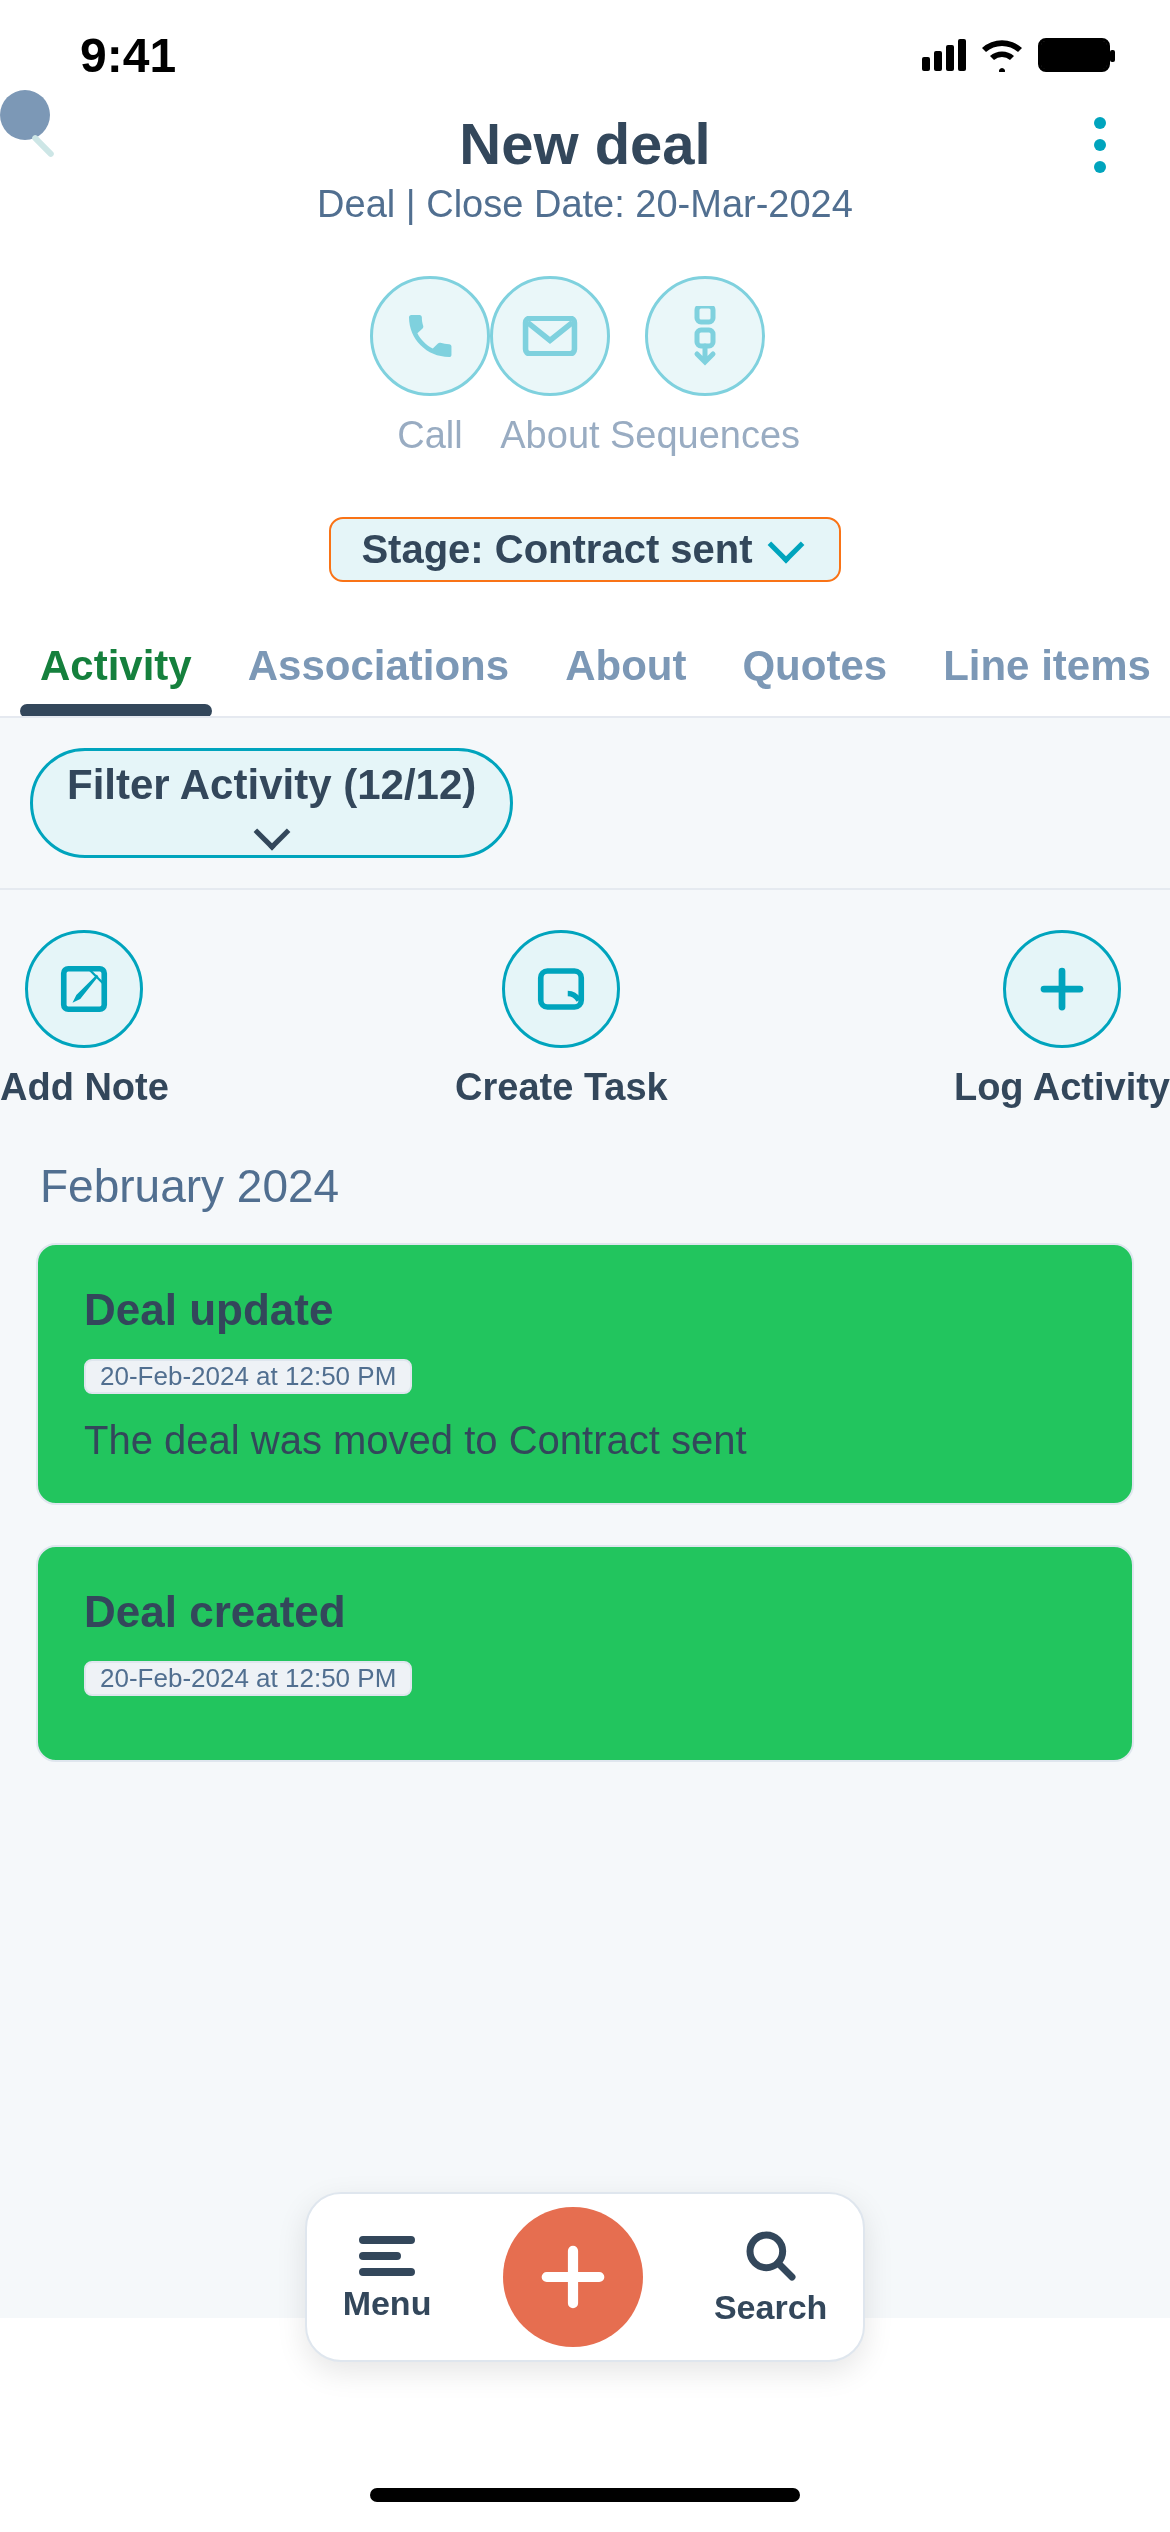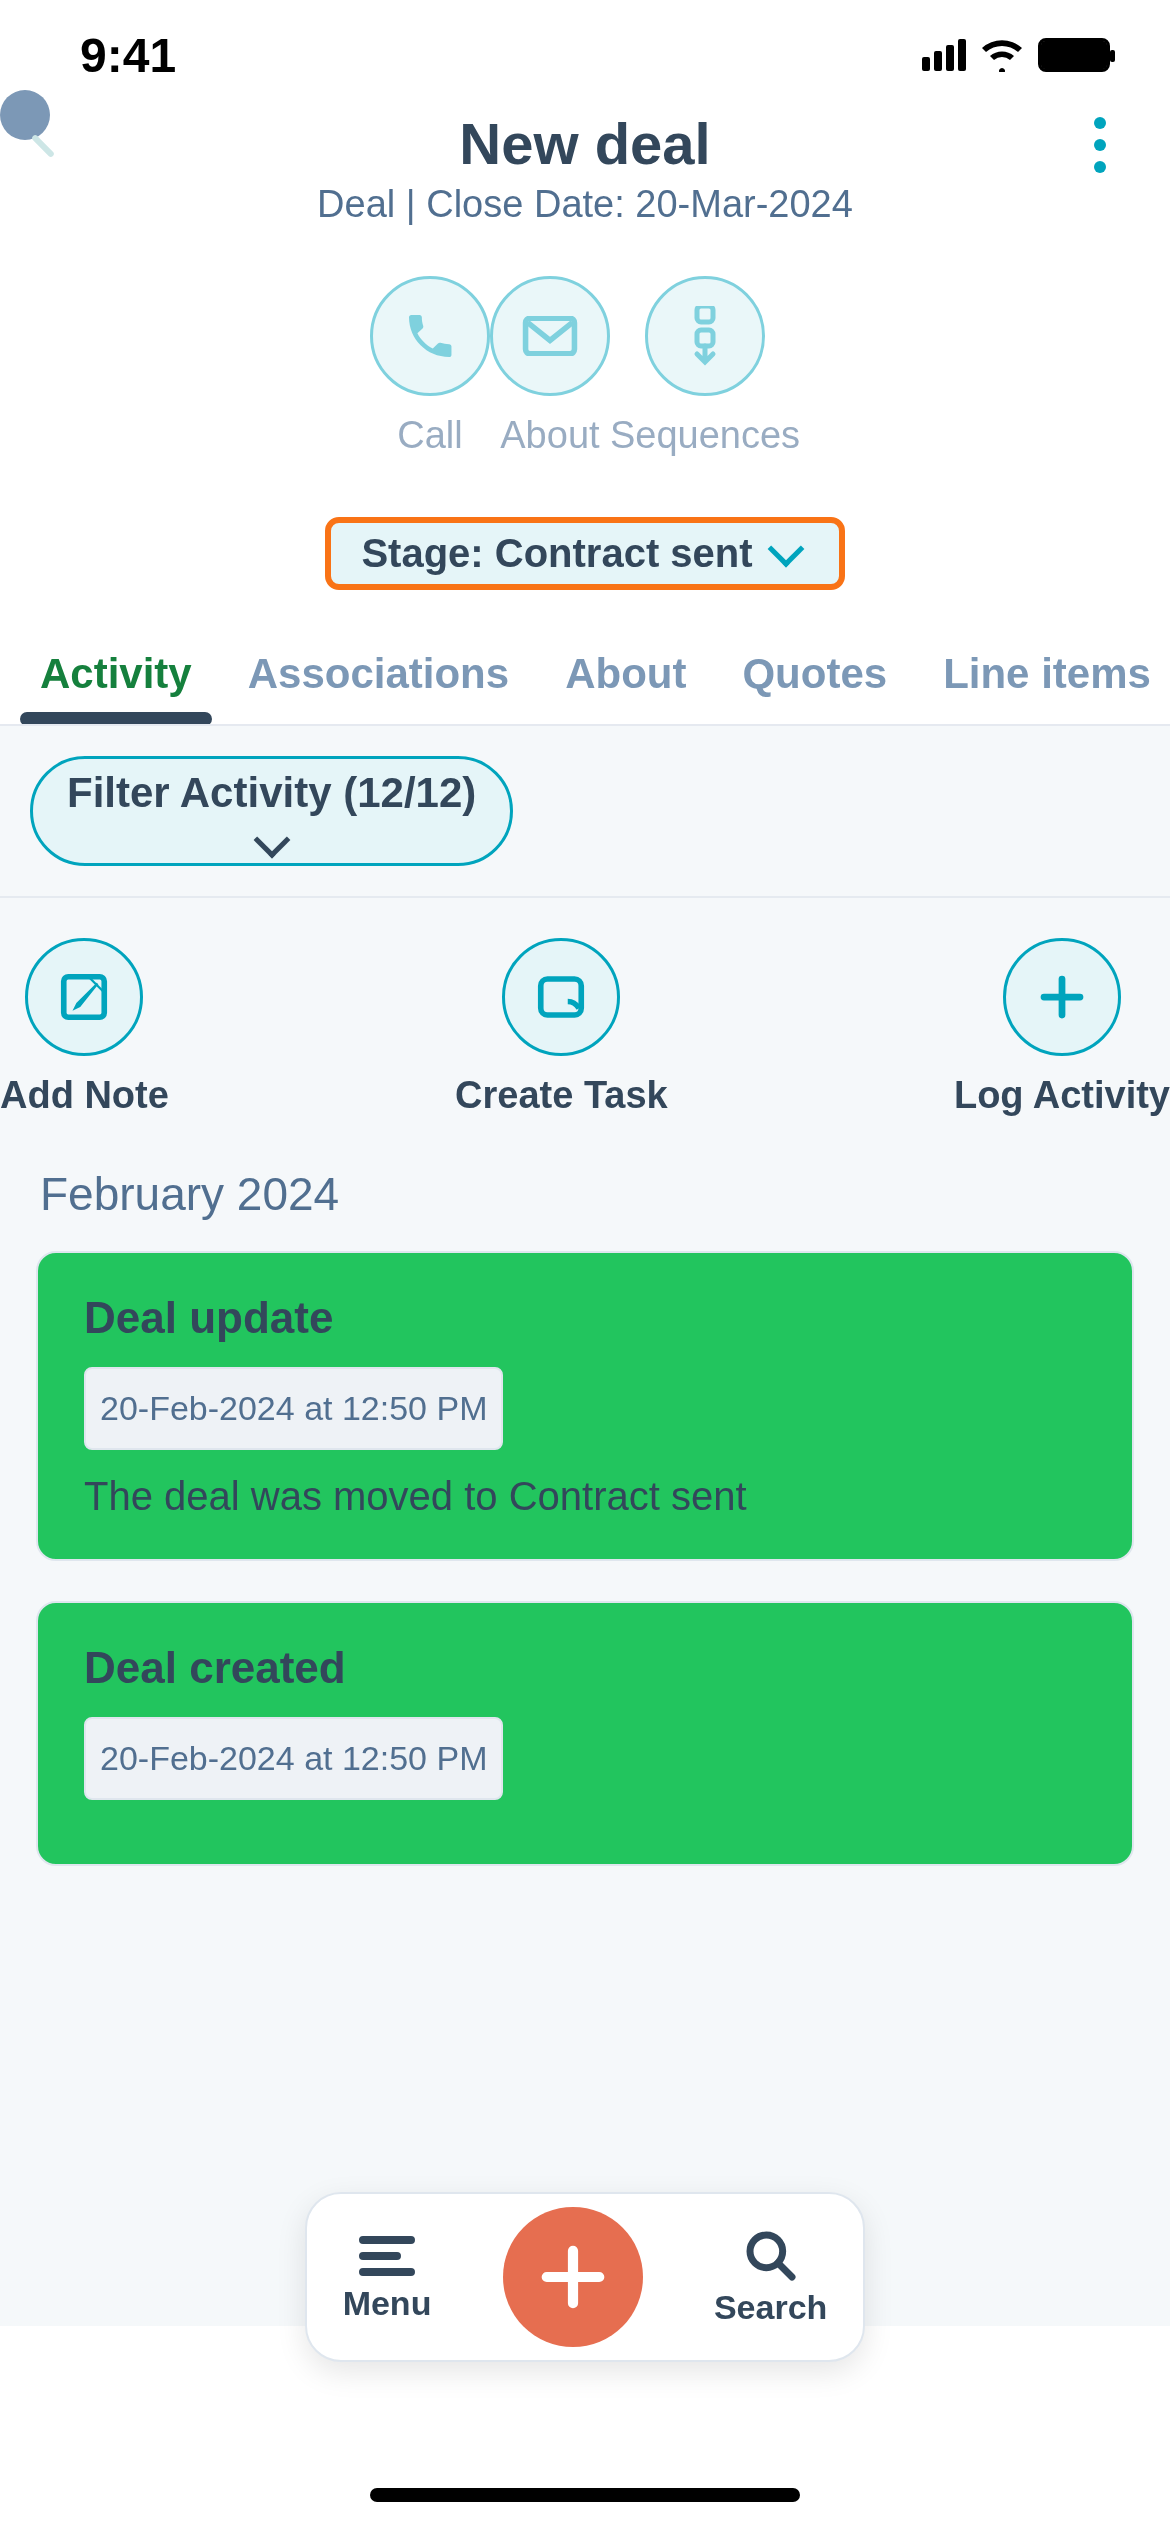--- a/index.html
+++ b/index.html
@@ -60,21 +60,21 @@
   }
   .qa-circle {
     width:120px; height:120px; border-radius:50%; border:3px solid #7fd1de; background:#eaf7f9;
     display:flex; align-items:center; justify-content:center;
   }
   .qa-label { font-size:38px; color:#99acc2; }
   
   .stage-wrap { text-align:center; margin-top:60px; padding-bottom:30px;}
   .stage-pill {
     display:inline-flex; align-items:center; gap:20px;
-    border:6px solid #f97316; border-radius:14px; background:#e5f5f8;
+    border:2px solid #f97316; border-radius:14px; background:#e5f5f8;
     padding: 8px 40px 8px 30px;
     font-size:40px; font-weight:600; color:#33475b;
   }
   
   .tabs {
     display:flex; gap:56px; padding: 30px 40px 0 40px; border-bottom:2px solid #e5e9f0; overflow:hidden;
   }
   .tab { font-size:42px; font-weight:600; color:#7c98b6; padding-bottom:26px; position:relative; white-space:nowrap;}
   .tab.active { color:#15803d; }
   .tab.active::after { content:""; position:absolute; left:-20px; right:-20px; bottom:-2px; height:14px; background:#33475b; border-radius:7px;}
@@ -100,21 +100,21 @@
   .aa-label { font-size:38px; font-weight:600; color:#33475b; }
   
   .month-heading { font-size:46px; color:#516f90; padding:20px 40px 30px 40px;}
   .cards { padding: 0 36px; }
   .card {
     background:#22c55e; border:2px solid #dfe6ee; border-radius:20px; padding:40px 46px; margin-bottom:40px;
   }
   .card-title { font-size:44px; font-weight:700; color:#33475b; margin-bottom:24px;}
   .timestamp {
     display:inline-block; background:#eef2f6; border:2px solid #dfe6ee; border-radius:8px;
-    padding:20px 14px; font-size:34px; color:#516f90; margin-bottom:24px;text-align:center;
+    padding:0 14px; font-size:26px; color:#516f90; margin-bottom:24px;text-align:center;
   }
   .card-body { font-size:40px; color:#33475b; }
   
   .bottom-bar {
     position:absolute; left:50%; transform:translateX(-50%); bottom:170px;
     width:560px; height:170px; background:#fff; border:2px solid #dfe6ee; border-radius:36px;
     box-shadow: 0 10px 30px rgba(0,0,0,0.1);
     display:flex; align-items:center; justify-content:space-around;
   }
   .bb-item { display:flex; flex-direction:column; align-items:center; gap:4px; }

